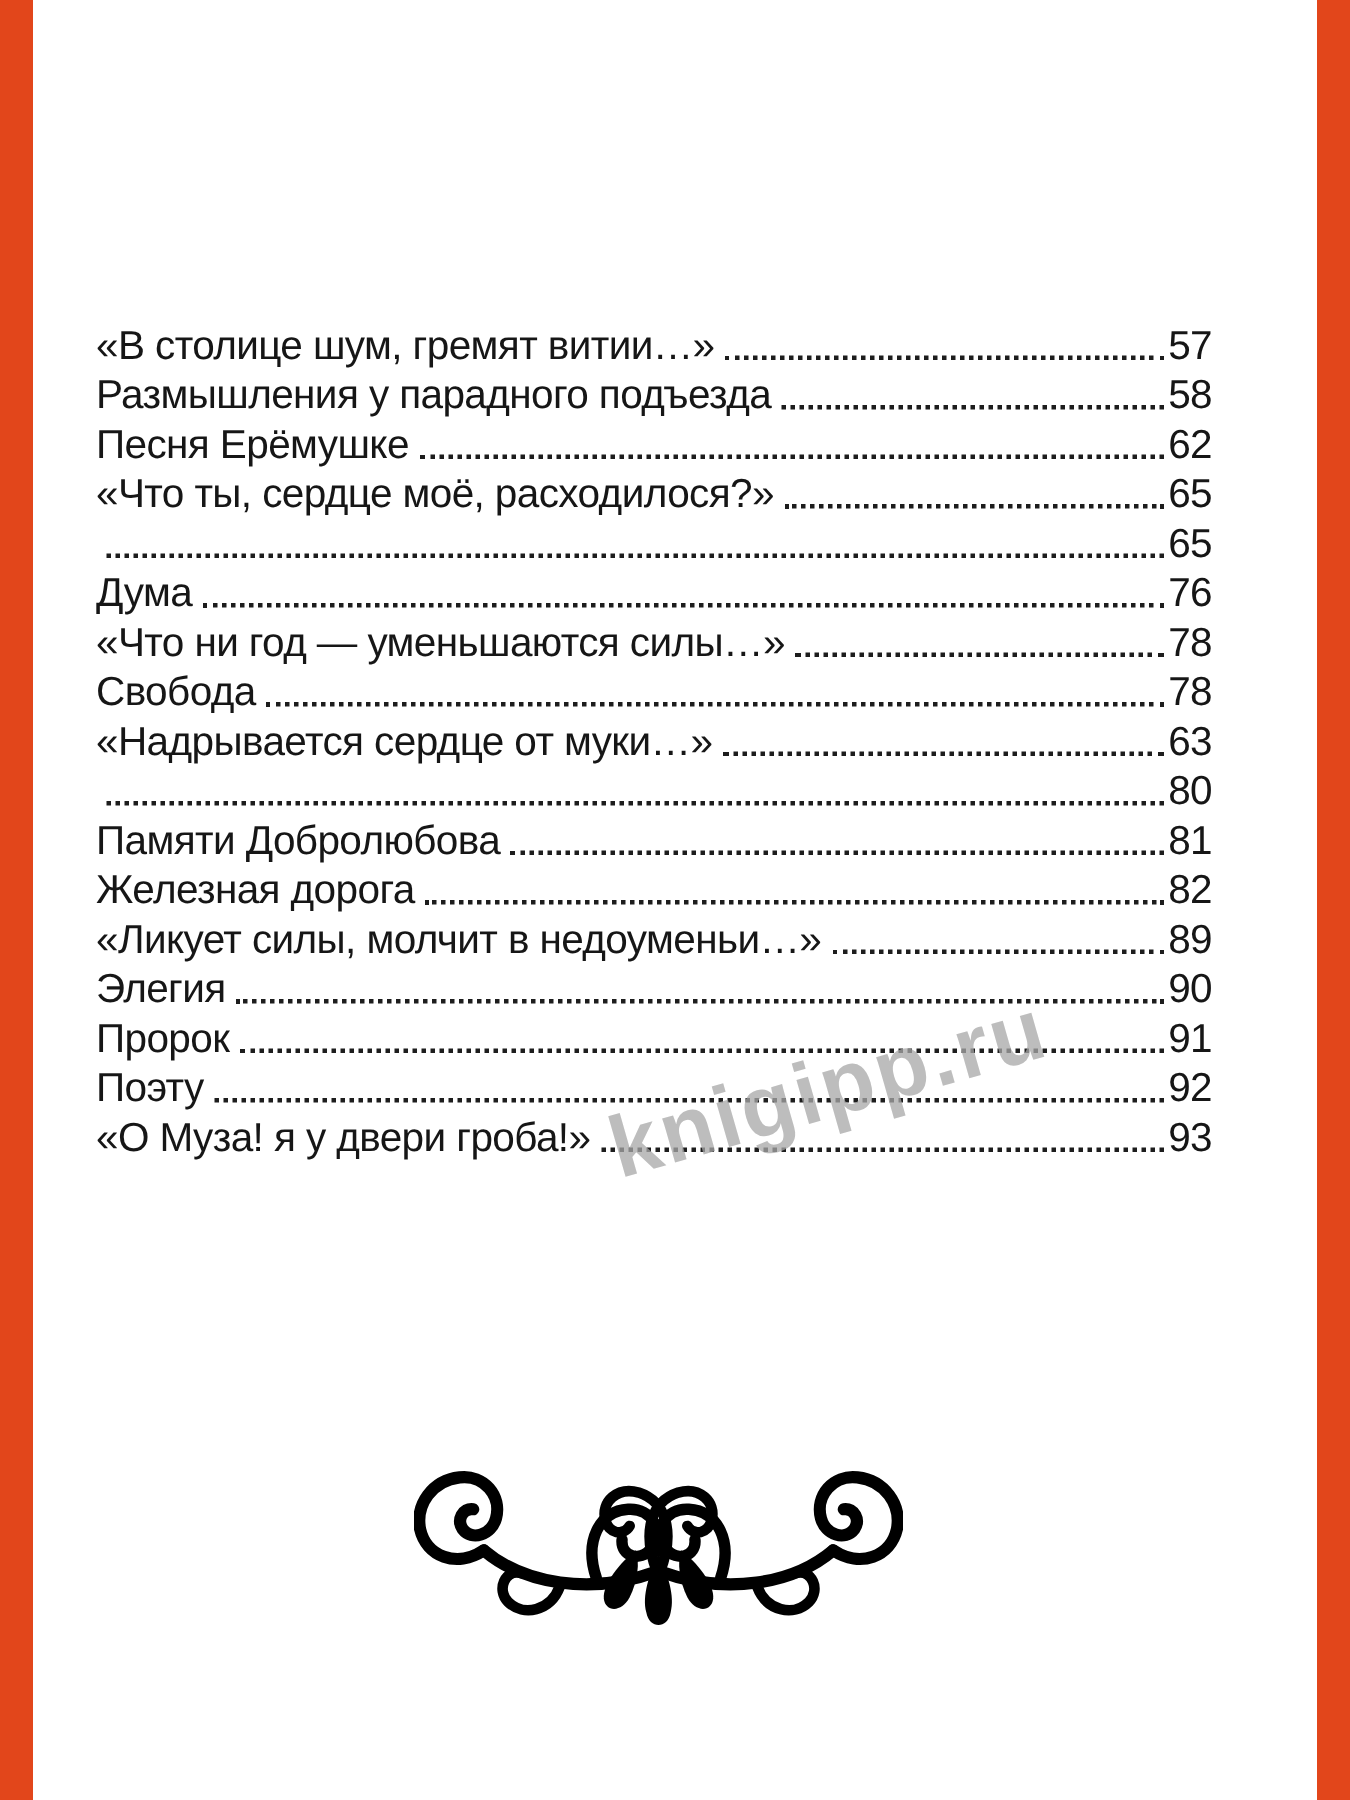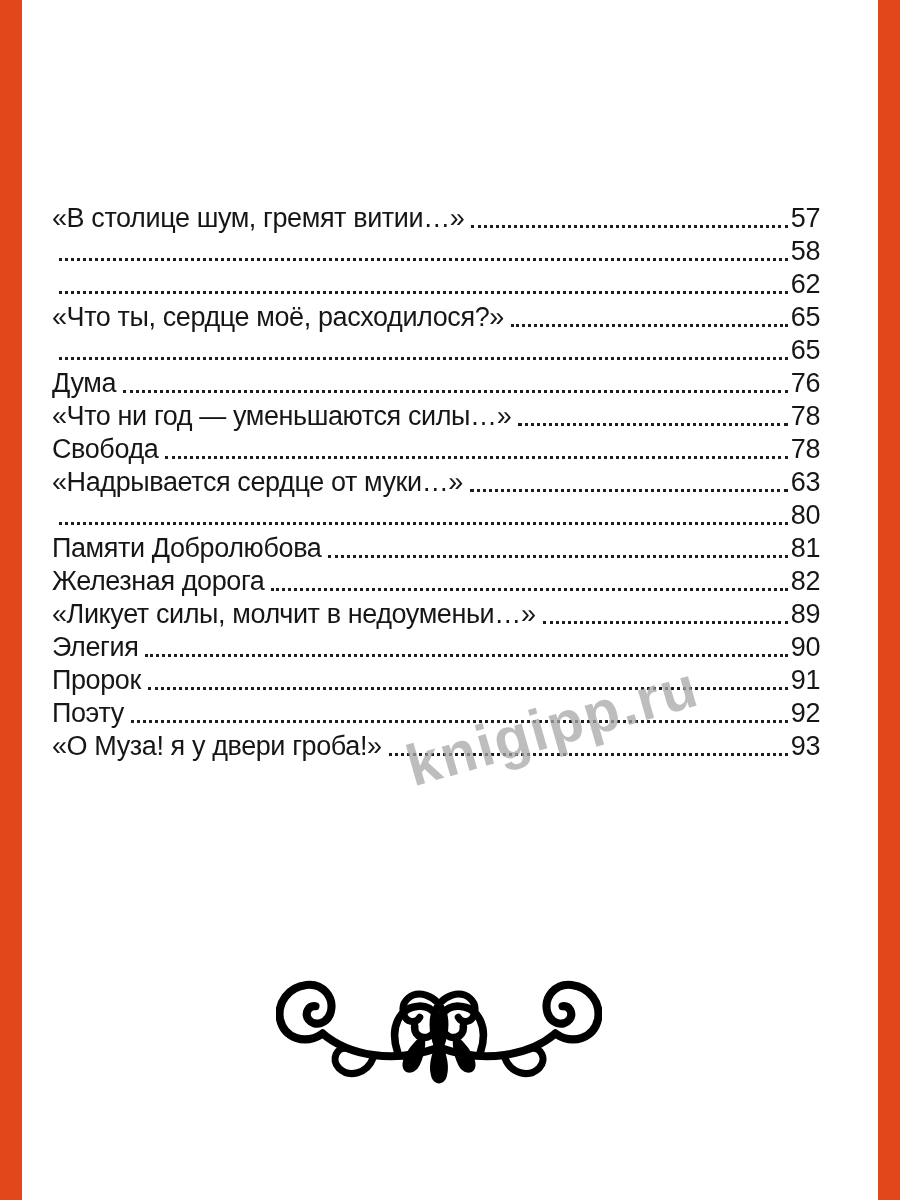--- a/index.html
+++ b/index.html
@@ -23,21 +23,21 @@
     background: #e2461b;
   }
   .side-bar.left  { left: 0; }
   .side-bar.right { right: 0; }
 
   .toc {
     position: absolute;
     left: 52px;
     right: 80px;
     top: 201px;
-    margin: 0;
+    margin: 12px;
     padding: 0;
     list-style: none;
   }
   .toc-row {
     display: flex;
     align-items: flex-end;
     height: 33px;
     font-size: 27px;
     letter-spacing: -0.4px;
     color: #161616;
@@ -84,24 +84,26 @@
   <div class="side-bar left"></div>
   <div class="side-bar right"></div>
 
   <ul class="toc">
     <li class="toc-row">
         <span class="toc-title">«В столице шум, гремят витии…»</span>
         <span class="toc-dots"></span>
         <span class="toc-page">57</span>
       </li>
     <li class="toc-row">
+        <span class="toc-title">Размышления у парадного подъезда</span>
         <span class="toc-dots"></span>
         <span class="toc-page">58</span>
       </li>
     <li class="toc-row">
+        <span class="toc-title">Песня Ерёмушке</span>
         <span class="toc-dots"></span>
         <span class="toc-page">62</span>
       </li>
     <li class="toc-row">
         <span class="toc-title">«Что ты, сердце моё, расходилося?»</span>
         <span class="toc-dots"></span>
         <span class="toc-page">65</span>
       </li>
     <li class="toc-row">
         <span class="toc-dots"></span>

